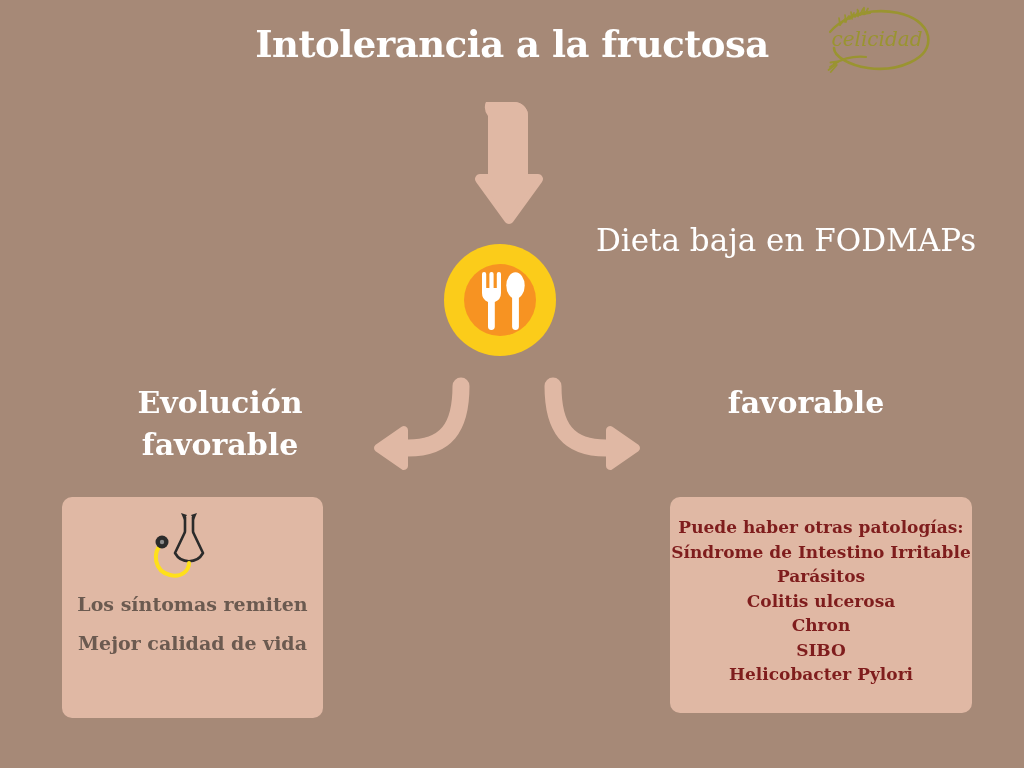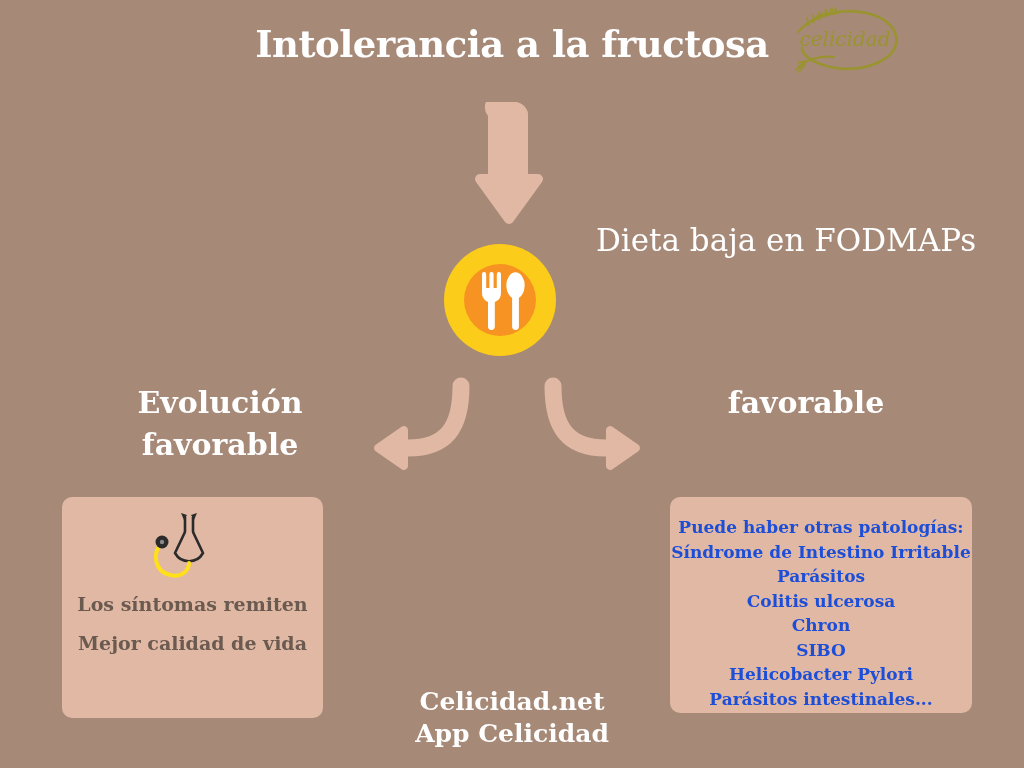--- a/index.html
+++ b/index.html
@@ -32,21 +32,21 @@
     font-family: "DejaVu Serif", serif;
     font-weight: bold;
     font-size: 37px;
     letter-spacing: -0.5px;
     line-height: 44px;
   }
 
   
   .logo {
     position: absolute;
-    left: 786px;
+    left: 818px;
     top: 2px;
     width: 118px;
     height: 72px;
   }
 
   
   .down-arrow {
     position: absolute;
     left: 455px;
     top: 92px;
@@ -174,21 +174,21 @@
   .panel-left-text .line:last-child {
     margin-bottom: 12px;
   }
 
   .panel-right-text {
     position: absolute;
     left: 0;
     top: 18px;
     width: 302px;
     text-align: center;
-    color: #1d4ed8;
+    color: #7f1d1d;
     font-weight: bold;
     font-size: 17px;
     line-height: 24.5px;
   }
 
   
   .footer {
     position: absolute;
     left: 312px;
     top: 686px;
@@ -311,22 +311,17 @@
 
   <div class="panel panel-right">
     <div class="panel-right-text">
       <div>Puede haber otras patologías:</div>
       <div>Síndrome de Intestino Irritable</div>
       <div>Parásitos</div>
       <div>Colitis ulcerosa</div>
       <div>Chron</div>
       <div>SIBO</div>
       <div>Helicobacter Pylori</div>
-      <div>Parásitos intestinales...</div>
     </div>
   </div>
 
-  <div class="footer">
-    <div>Celicidad.net</div>
-    <div>App Celicidad</div>
-  </div>
 
 </div>
 
 </body></html>

